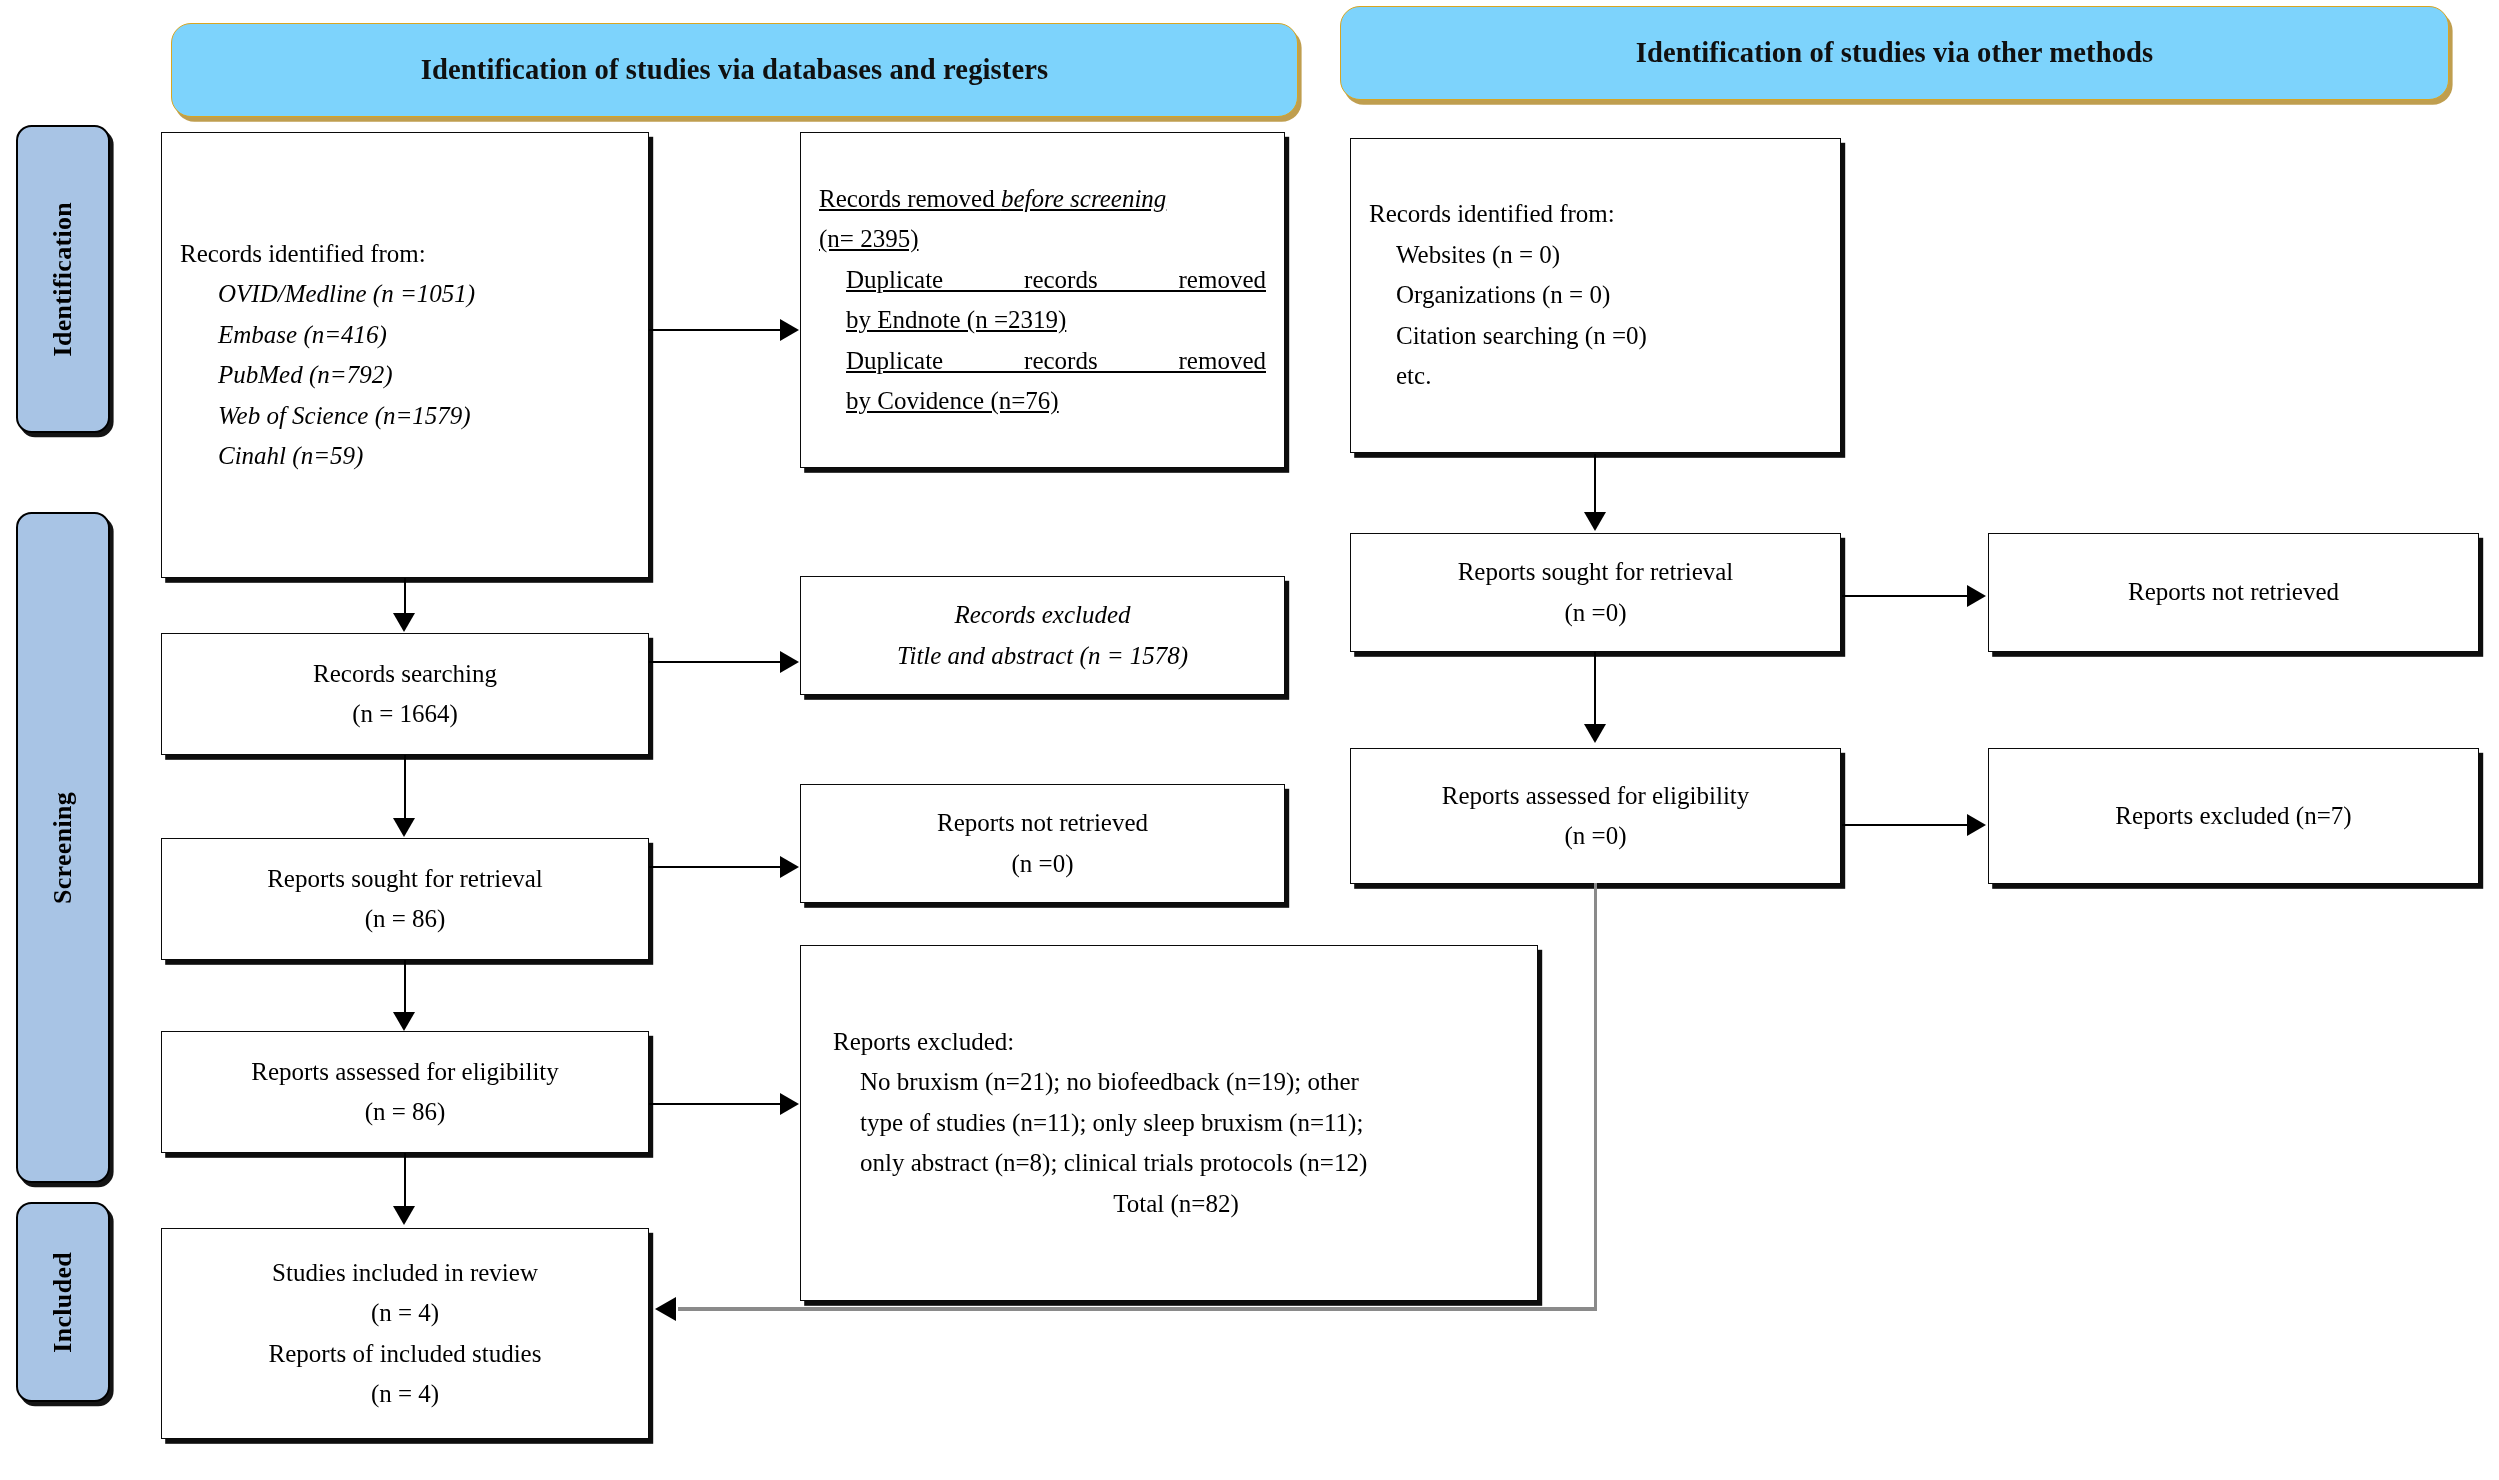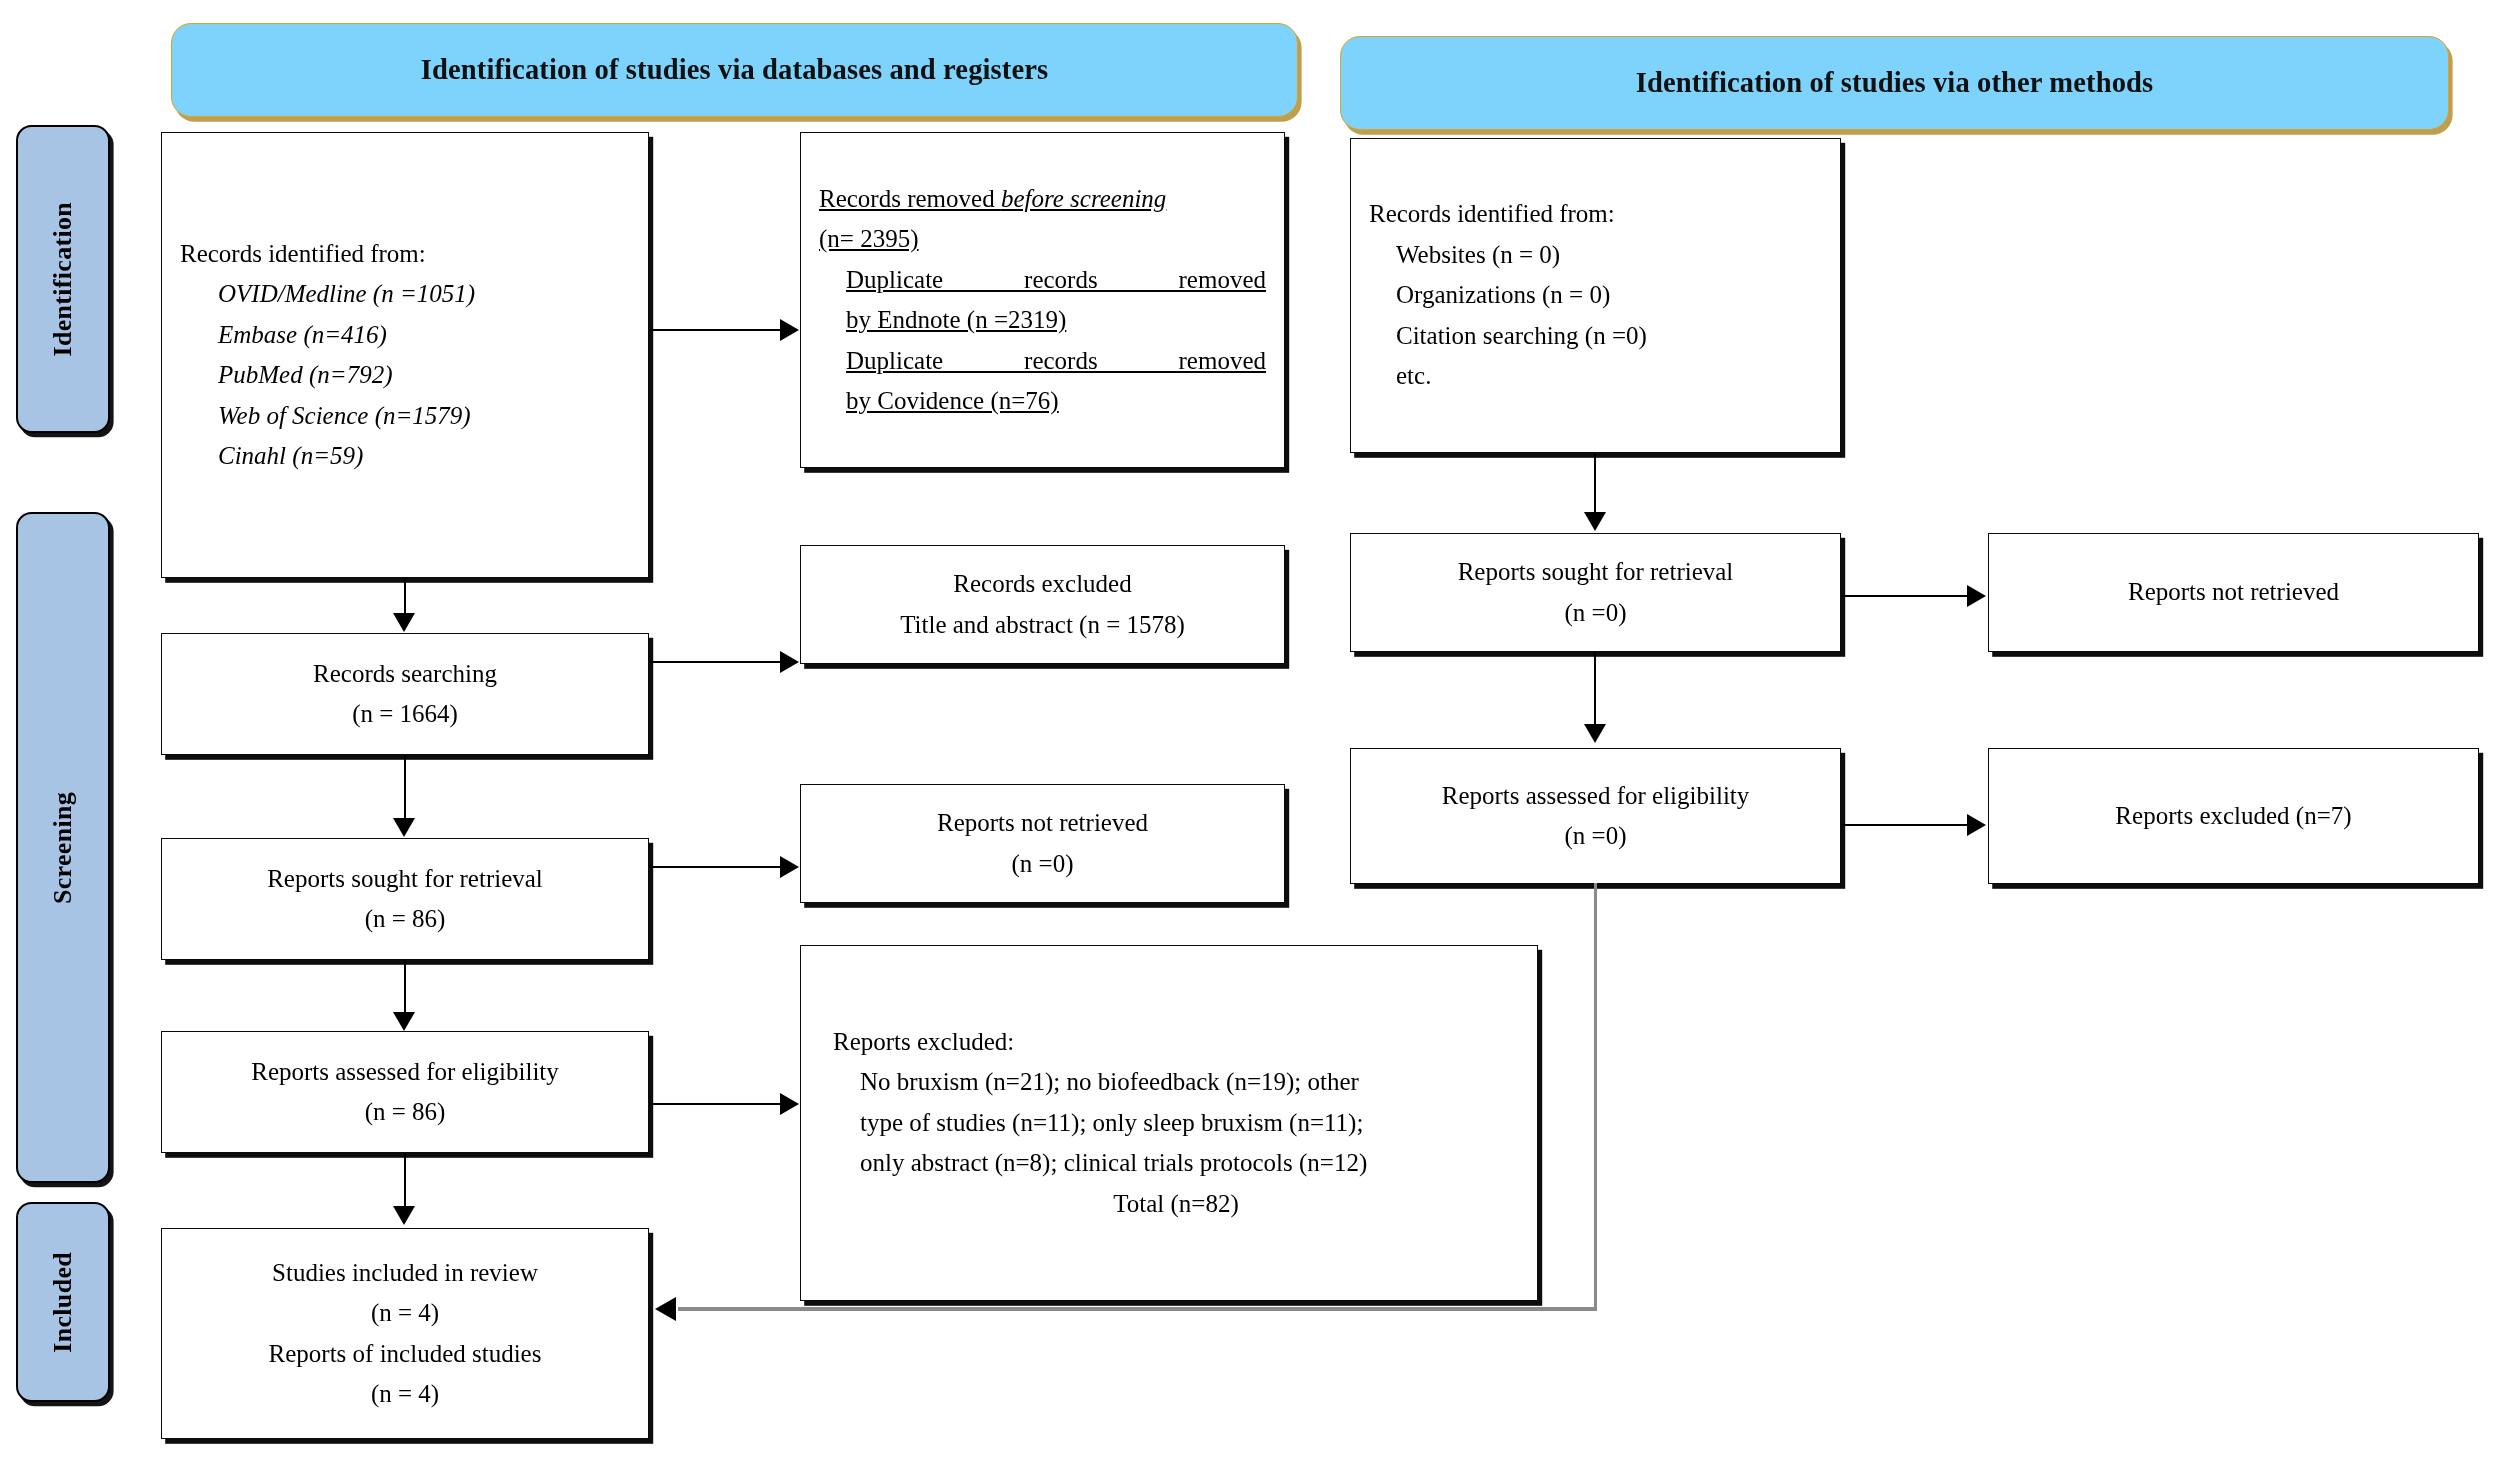--- a/index.html
+++ b/index.html
@@ -135,21 +135,21 @@
   </div>
 
   <div class="stage" style="left:15.5px; top:1202px; width:90px; height:196px;">
     <span class="stage-label">Included</span>
   </div>
 
   <div class="banner" style="left:171px; top:22.6px; width:1125px; height:92px;">
     <span class="banner-label">Identification of studies via databases and registers</span>
   </div>
 
-  <div class="banner" style="left:1340px; top:36px; width:1107px; height:92px;">
+  <div class="banner" style="left:1340px; top:6px; width:1107px; height:92px;">
     <span class="banner-label">Identification of studies via other methods</span>
   </div>
 
   <div class="box pad" style="left:161px; top:132px; width:488px; height:446px;">
     <div class="box-inner">
       <div class="line left">Records identified from:</div>
       <div class="line left indent ital">OVID/Medline (n =1051)</div>
       <div class="line left indent ital">Embase (n=416)</div>
       <div class="line left indent ital">PubMed (n=792)</div>
       <div class="line left indent ital">Web of Science (n=1579)</div>
@@ -170,21 +170,21 @@
     </div>
   </div>
 
   <div class="box pad" style="left:161px; top:633px; width:488px; height:122px;">
     <div class="box-inner">
       <div class="line center">Records searching</div>
       <div class="line center">(n = 1664)</div>
     </div>
   </div>
 
-  <div class="box pad" style="left:800px; top:545px; width:485px; height:119px;">
+  <div class="box pad" style="left:800px; top:576px; width:485px; height:119px;font-style:italic;">
     <div class="box-inner">
       <div class="line center">Records excluded</div>
       <div class="line center">Title and abstract (n = 1578)</div>
     </div>
   </div>
 
   <div class="box pad" style="left:161px; top:838px; width:488px; height:122px;">
     <div class="box-inner">
       <div class="line center">Reports sought for retrieval</div>
       <div class="line center">(n = 86)</div>

